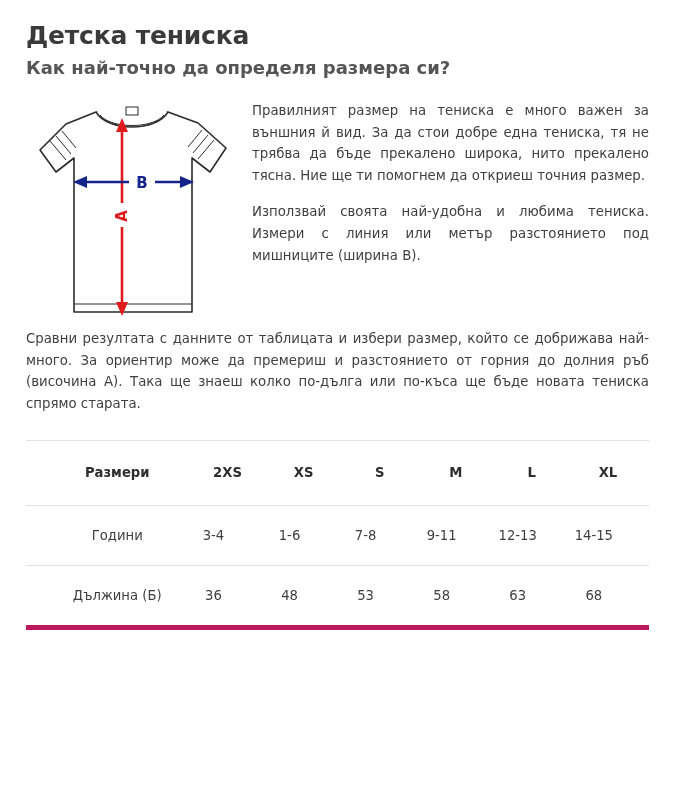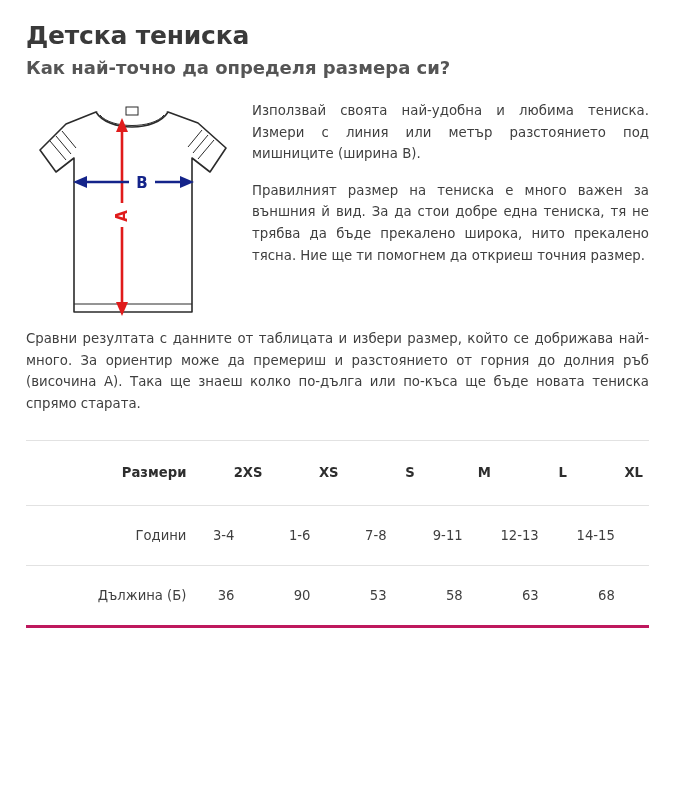--- a/index.html
+++ b/index.html
@@ -70,21 +70,21 @@
     width: 100%;
     border-collapse: collapse;
     margin-top: 26px;
     font-size: 13.2px;
   }
   table.size-table th,
   table.size-table td {
     border-top: 1px solid #e2e2e2;
     border-bottom: 1px solid #e2e2e2;
     padding: 20px 6px 20px 0;
-    text-align: right;
+    text-align: center;
     vertical-align: top;
     color: #3f3f3f;
     font-weight: normal;
     line-height: 1.45;
   }
   table.size-table thead th {
     font-weight: bold;
     color: #2e2e2e;
     border-top: 1px solid #e2e2e2;
     border-bottom: 1px solid #e2e2e2;
@@ -97,21 +97,21 @@
     width: 140px;
   }
   table.size-table th.col-size,
   table.size-table td.col-size {
     width: 64px;
   }
   table.size-table tbody tr td {
     border-top: none;
   }
   table.size-table tbody tr:last-child td {
-    border-bottom: 3px solid #be185d;
+    border-bottom: 5px solid #be185d;
   }
   .cell-wrap { display: block; max-width: 42px; }
 </style>
 </head>
 <body>
 
 <div class="page">
 
   <h1 class="title">Детска тениска</h1>
   <h2 class="subtitle">Как най-точно да определя размера си?</h2>
@@ -146,22 +146,22 @@
         <polygon points="168,84 154,78 154,90" fill="#14248a"></polygon>
 
         <rect x="103" y="73" width="26" height="22" fill="#ffffff"></rect>
         <text x="116" y="90" font-family="DejaVu Sans, sans-serif" font-size="15" font-weight="bold" fill="#14248a" text-anchor="middle">B</text>
         <rect x="86" y="105" width="21" height="24" fill="#ffffff"></rect>
         <text x="96" y="123" font-family="DejaVu Sans, sans-serif" font-size="15" font-weight="bold" fill="#e01b1b" text-anchor="middle" transform="rotate(-90 96 118)">A</text>
       </svg>
     </div>
 
     <div class="intro-col">
+      <p class="body">Правилният размер на тениска е много важен за външния й вид. За да стои добре една тениска, тя не трябва да бъде прекалено широка, нито прекалено тясна. Ние ще ти помогнем да откриеш точния размер.</p>
       <p class="body">Използвай своята най-удобна и любима тениска. Измери с линия или метър разстоянието под мишниците (ширина B).</p>
-      <p class="body">Правилният размер на тениска е много важен за външния й вид. За да стои добре една тениска, тя не трябва да бъде прекалено широка, нито прекалено тясна. Ние ще ти помогнем да откриеш точния размер.</p>
     </div>
 
   </div>
 
   <div class="below-text">
     <p class="body">Сравни резултата с данните от таблицата и избери размер, който се добрижава най-много. За ориентир може да премериш и разстоянието от горния до долния ръб (височина A). Така ще знаеш колко по-дълга или по-къса ще бъде новата тениска спрямо старата.</p>
   </div>
 
   <table class="size-table">
     <thead>
@@ -196,21 +196,21 @@
         <td class="col-size">
             <span class="cell-wrap">14-15</span>
           </td>
       </tr>
       <tr>
         <td>Дължина (Б)</td>
         <td class="col-size">
             <span class="cell-wrap">36</span>
           </td>
         <td class="col-size">
-            <span class="cell-wrap">90</span>
+            <span class="cell-wrap">48</span>
           </td>
         <td class="col-size">
             <span class="cell-wrap">53</span>
           </td>
         <td class="col-size">
             <span class="cell-wrap">58</span>
           </td>
         <td class="col-size">
             <span class="cell-wrap">63</span>
           </td>

